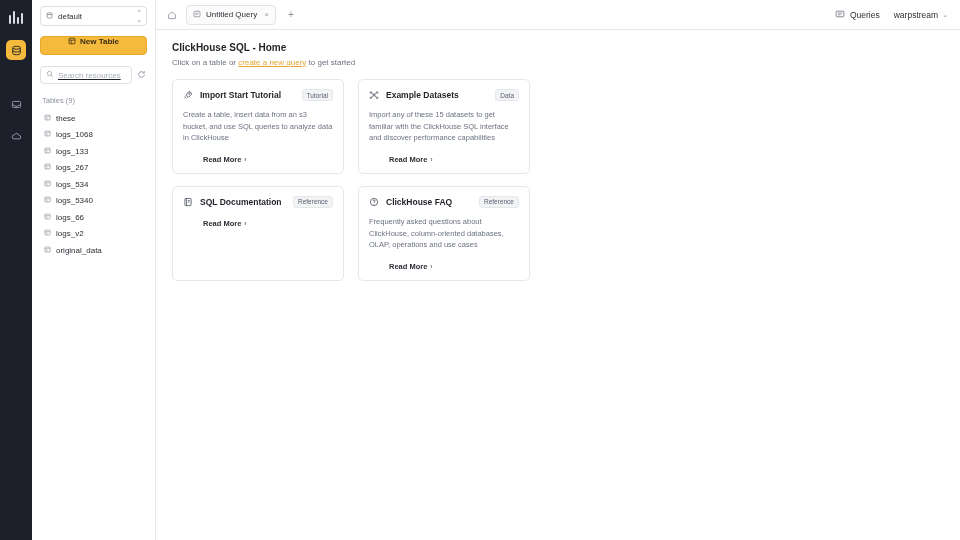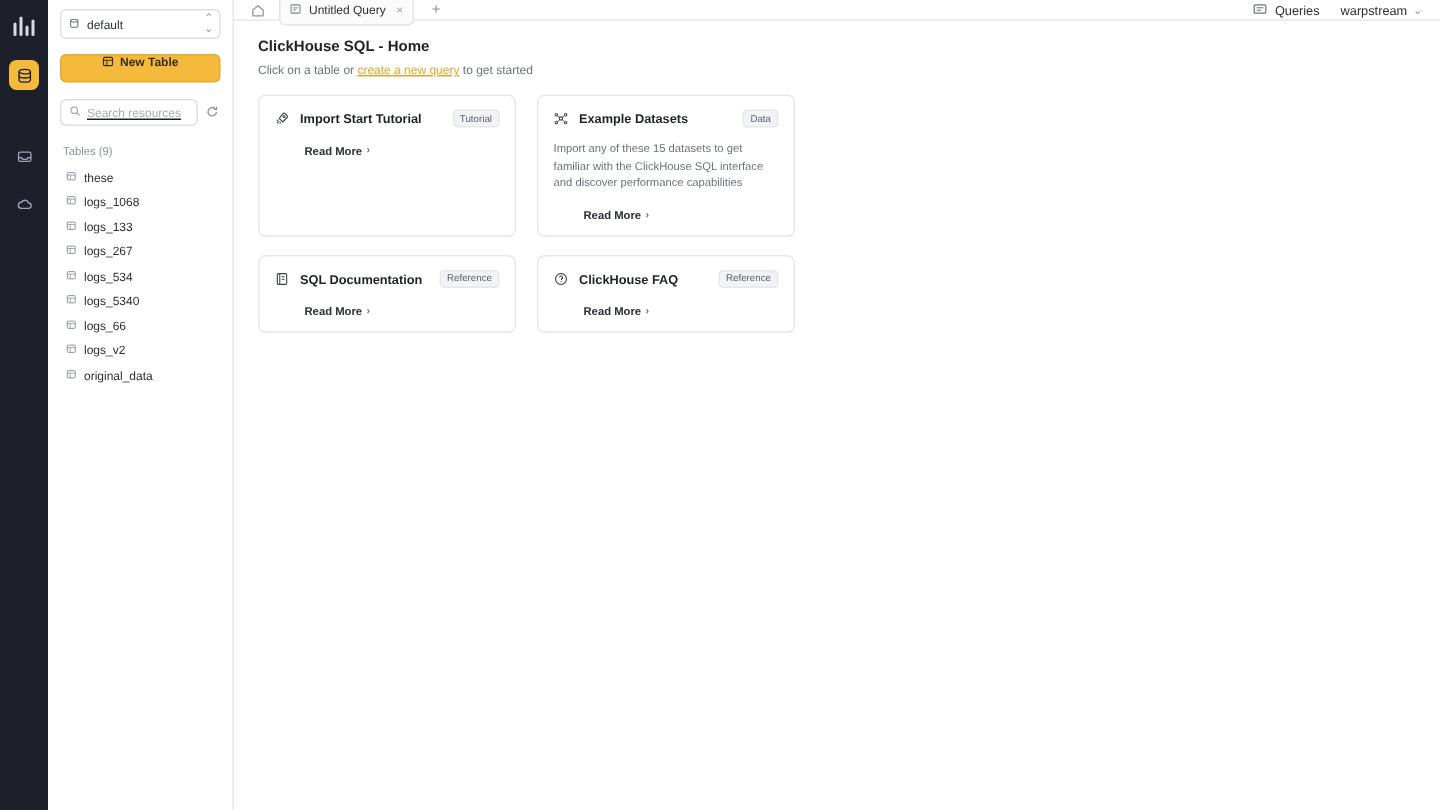--- a/index.html
+++ b/index.html
@@ -92,21 +92,21 @@
     display: flex; align-items: center; gap: 5px;
     height: 16.5px; padding: 0 4px; border-radius: 3px;
     font-size: 8px; color: #2b2f36; cursor: pointer;
   }
   .table-item .tbl-icon { color: #8b919c; font-size: 7.5px; }
 
   
   .main { flex: 1; height: 540px; display: flex; flex-direction: column; background: #fff; }
 
   .topbar {
-    height: 14px; border-bottom: 1px solid #e6e7eb;
+    height: 30px; border-bottom: 1px solid #e6e7eb;
     display: flex; align-items: stretch; justify-content: space-between;
     background: #fff;
   }
   .tabs-area { display: flex; align-items: center; gap: 2px; padding-left: 8px; }
   .home-icon-btn {
     width: 16px; height: 16px; display: flex; align-items: center; justify-content: center;
     color: #8b919c; font-size: 9px; cursor: pointer;
   }
   .tab {
     display: flex; align-items: center; gap: 5px;
@@ -385,20 +385,21 @@
             <span class="card-icon">
               <svg width="10" height="10" viewBox="0 0 16 16" aria-hidden="true">
                   <path d="M9.5 2.2c2.2.4 4 2.2 4.3 4.4l-5 5-3.7-3.7z" fill="none" stroke="#3c4250" stroke-width="1.2"></path>
                   <circle cx="10.2" cy="5.9" r="1.1" fill="none" stroke="#3c4250" stroke-width="1.1"></circle>
                   <path d="M5.1 10.9l-2.4 2.4M4 9.1l-1.6 1.6M7 12l-1.6 1.6" stroke="#3c4250" stroke-width="1.1"></path>
                 </svg>
             </span>
             <span class="card-title">Import Start Tutorial</span>
             <span class="badge">Tutorial</span>
           </div>
+          <div class="card-body">Create a table, insert data from an s3 bucket, and use SQL queries to analyze data in ClickHouse</div>
           <div class="card-link">
             <span>Read More</span>
             <span class="arrow">›</span>
           </div>
         </div>
 
         <div class="card">
           <div class="card-head">
             <span class="card-icon">
               <svg width="10" height="10" viewBox="0 0 16 16" aria-hidden="true">
@@ -442,20 +443,21 @@
             <span class="card-icon">
               <svg width="10" height="10" viewBox="0 0 16 16" aria-hidden="true">
                   <circle cx="8" cy="8" r="5.8" fill="none" stroke="#3c4250" stroke-width="1.2"></circle>
                   <path d="M6.5 6.3a1.6 1.6 0 1 1 2 1.6v1.1" fill="none" stroke="#3c4250" stroke-width="1.2"></path>
                   <circle cx="8.1" cy="11" r=".7" fill="#3c4250"></circle>
                 </svg>
             </span>
             <span class="card-title">ClickHouse FAQ</span>
             <span class="badge">Reference</span>
           </div>
+          <div class="card-body">Frequently asked questions about ClickHouse, column-oriented databases, OLAP, operations and use cases</div>
           <div class="card-link">
             <span>Read More</span>
             <span class="arrow">›</span>
           </div>
         </div>
 
       </div>
     </div>
   </div>
 </div>

